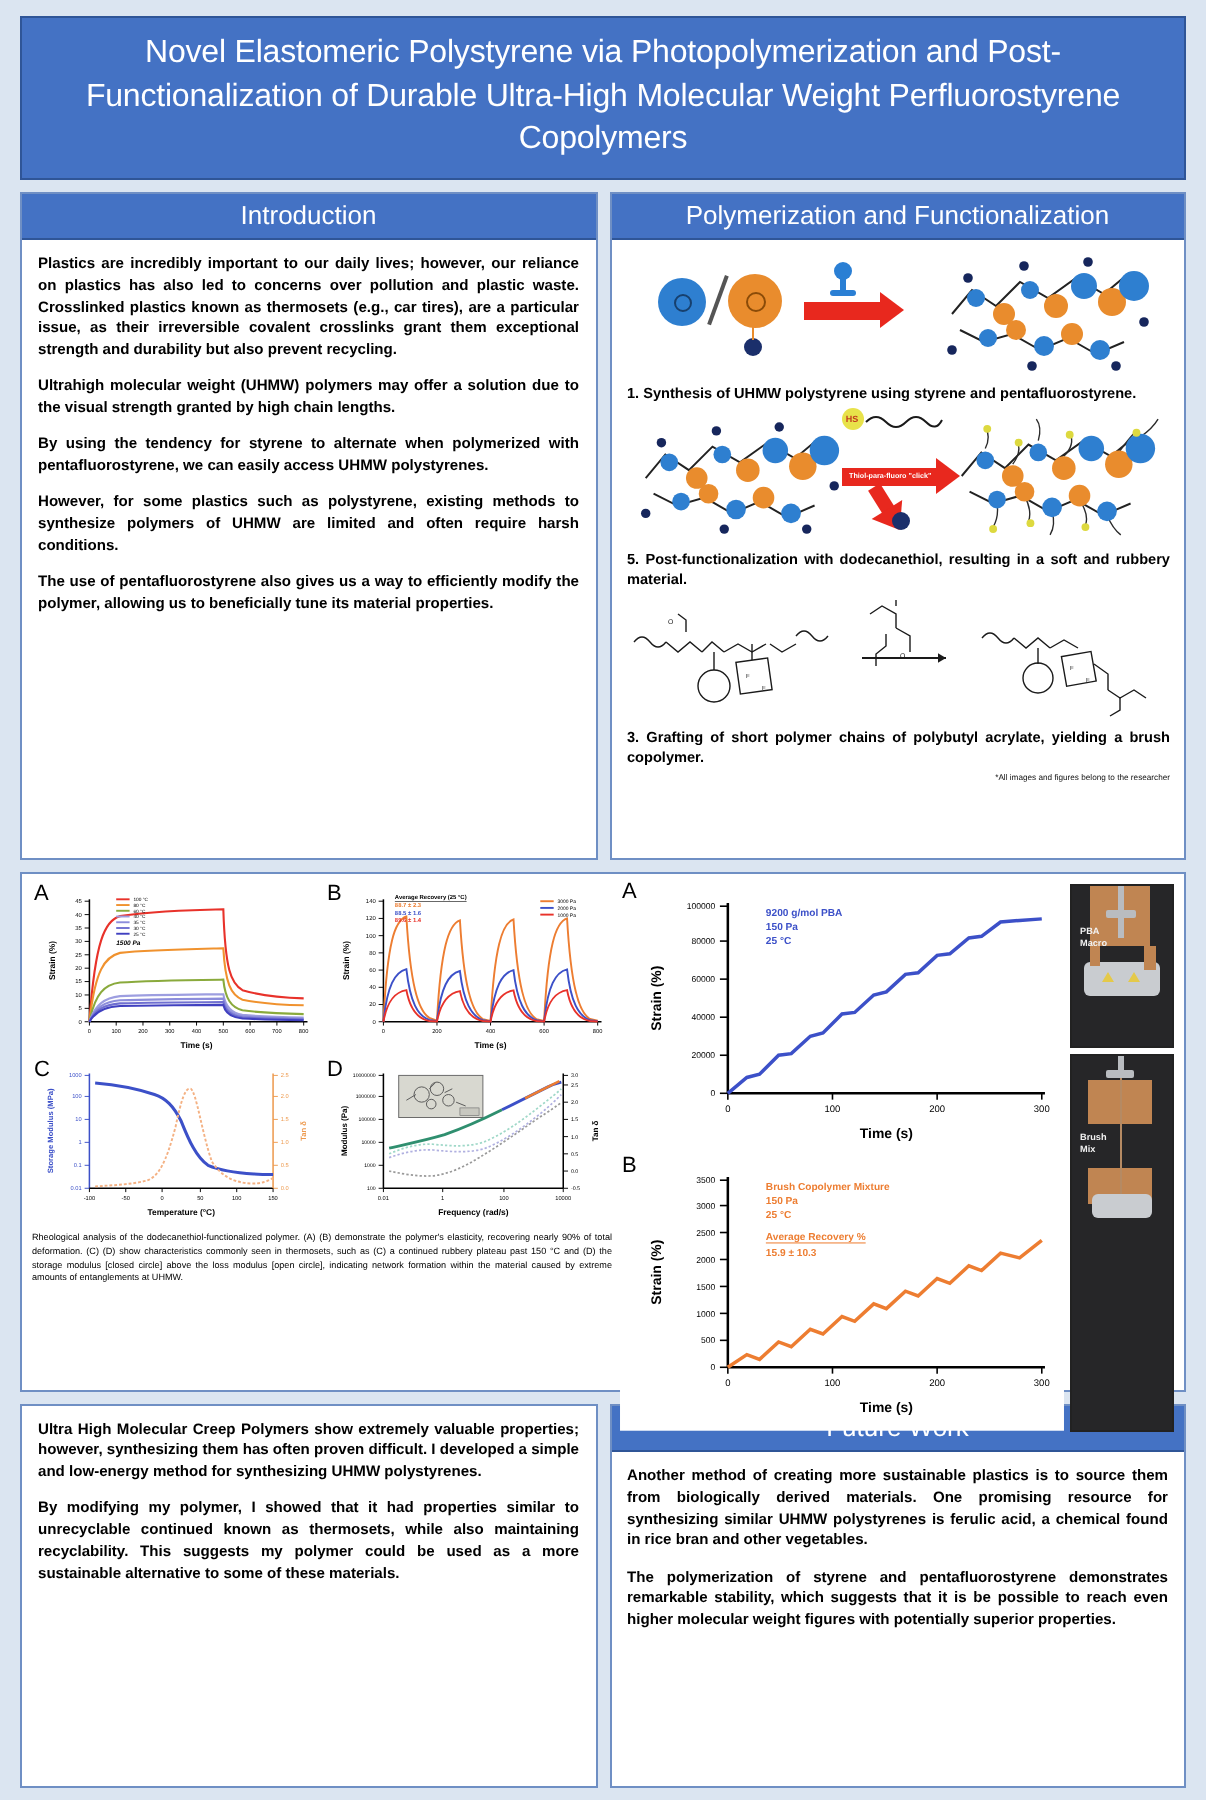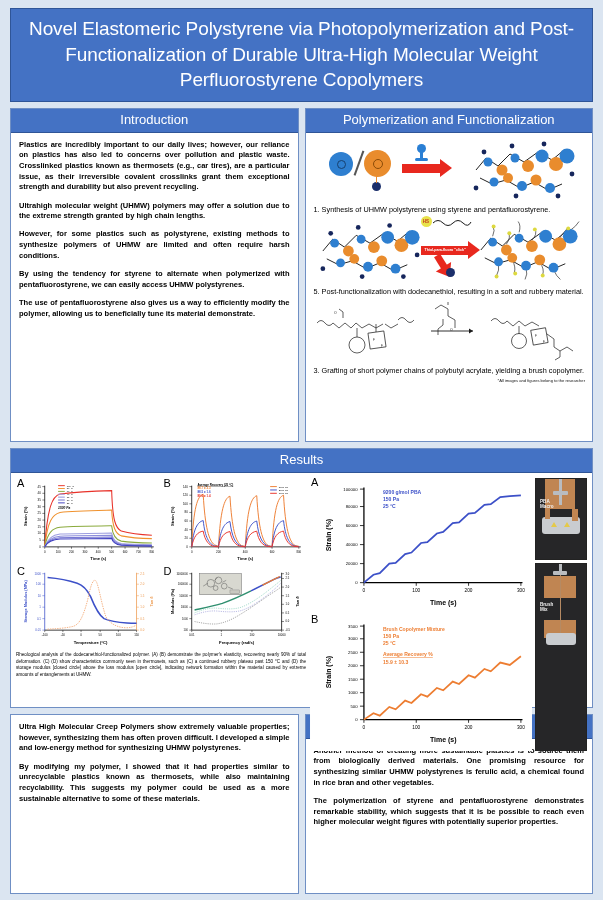--- a/index.html
+++ b/index.html
@@ -16,21 +16,21 @@
     display: flex; flex-direction: column;
     gap: 6px;
   }
   
   .title-bar {
     background: #4472c4;
     border: 1px solid #2f5597;
     color: #ffffff;
     text-align: center;
     padding: 7px 14px 8px 14px;
-    font-size: 19px;
+    font-size: 16px;
     line-height: 1.35;
     letter-spacing: -0.1px;
   }
   
   .panel {
     background: #ffffff;
     border: 1px solid #6f8fc4;
     display: flex; flex-direction: column;
   }
   .panel-head {
@@ -42,36 +42,37 @@
     padding: 3px 4px 4px 4px;
     line-height: 1.2;
   }
   .panel-body {
     padding: 7px 8px;
     flex: 1;
     display: flex; flex-direction: column;
   }
   
   .two-col { display: flex; gap: 6px; }
-  .col { display: flex; flex-direction: column; flex: 1 1 0; min-width: 0; }
+  .col { display: flex; flex-direction: column; flex: 1 1 0; min-width: 0; align-items: flex-end; }
   
   .btext {
     font-size: 7.55px;
     font-weight: bold;
     color: #000000;
     text-align: justify;
     line-height: 1.42;
     margin-bottom: 7.5px;
   }
   .btext:last-child { margin-bottom: 0; }
   
   .scheme-body { padding: 5px 7px 4px 7px; }
   .scheme-cap {
     font-size: 7.3px; color:#000; line-height:1.35; text-align:justify;
     margin: 3px 0 4px 1px;
+    font-weight: bold;
   }
   .credit { font-size: 4.1px; color:#111; text-align:right; margin-top:2px; }
   .scheme-row { position: relative; height: 64px; }
   .scheme-row2 { position: relative; height: 66px; }
   .scheme-row3 { position: relative; height: 62px; }
   
   .blob { position:absolute; border-radius:50%; }
   .arrow-red {
     position:absolute; height:9px; background:#e8281e;
   }
@@ -137,24 +138,24 @@
 
   <div class="title-bar">Novel Elastomeric Polystyrene via Photopolymerization and Post-Functionalization of Durable Ultra-High Molecular Weight Perfluorostyrene Copolymers</div>
 
   <div class="two-col">
 
     <div class="col">
       <div class="panel" style="height:334px;">
         <div class="panel-head">Introduction</div>
         <div class="panel-body">
           <p class="btext">Plastics are incredibly important to our daily lives; however, our reliance on plastics has also led to concerns over pollution and plastic waste. Crosslinked plastics known as thermosets (e.g., car tires), are a particular issue, as their irreversible covalent crosslinks grant them exceptional strength and durability but also prevent recycling.</p>
-          <p class="btext">Ultrahigh molecular weight (UHMW) polymers may offer a solution due to the extreme strength granted by high chain lengths.</p>
+          <p class="btext">Ultrahigh molecular weight (UHMW) polymers may offer a solution due to the visual strength granted by high chain lengths.</p>
+          <p class="btext">By using the tendency for styrene to alternate when polymerized with pentafluorostyrene, we can easily access UHMW polystyrenes.</p>
           <p class="btext">However, for some plastics such as polystyrene, existing methods to synthesize polymers of UHMW are limited and often require harsh conditions.</p>
-          <p class="btext">By using the tendency for styrene to alternate when polymerized with pentafluorostyrene, we can easily access UHMW polystyrenes.</p>
-          <p class="btext">The use of pentafluorostyrene also gives us a way to efficiently modify the polymer, allowing us to beneficially tune its material demonstrate.</p>
+          <p class="btext">The use of pentafluorostyrene also gives us a way to efficiently modify the polymer, allowing us to beneficially tune its material properties.</p>
         </div>
       </div>
     </div>
 
     <div class="col">
       <div class="panel" style="height:334px;">
         <div class="panel-head">Polymerization and Functionalization</div>
         <div class="panel-body scheme-body">
 
           <div class="scheme-row">
@@ -326,21 +327,20 @@
           </div>
 
           <p class="scheme-cap" style="margin-bottom:0;">3. Grafting of short polymer chains of polybutyl acrylate, yielding a brush copolymer.</p>
           <div class="credit">*All images and figures belong to the researcher</div>
         </div>
       </div>
     </div>
   </div>
 
   <div class="panel" style="height:260px;">
-    <div class="panel-head">Results</div>
     <div class="panel-body results-body">
       <div class="fig-grid" style="flex:1;">
 
         <div class="fig-col" style="flex:0 0 290px;display:flex;flex-direction:column;">
 
           <div style="display:flex;gap:3px;">
             <div class="fig-box" style="flex:1;">
               <span class="panel-letter" style="left:1px;top:-1px;">A</span>
               <svg class="chart-svg" viewBox="0 0 150 92">
                 <g font-family="Liberation Sans, sans-serif">
@@ -815,21 +815,21 @@
       </div>
     </div>
   </div>
 
   <div class="two-col" style="flex:1;">
 
     <div class="col">
       <div class="panel" style="flex:1;">
         <div class="panel-body">
           <p class="btext">Ultra High Molecular Creep Polymers show extremely valuable properties; however, synthesizing them has often proven difficult. I developed a simple and low-energy method for synthesizing UHMW polystyrenes.</p>
-          <p class="btext">By modifying my polymer, I showed that it had properties similar to unrecyclable plastics known as thermosets, while also maintaining recyclability. This suggests my polymer could be used as a more sustainable alternative to some of these materials.</p>
+          <p class="btext">By modifying my polymer, I showed that it had properties similar to unrecyclable continued known as thermosets, while also maintaining recyclability. This suggests my polymer could be used as a more sustainable alternative to some of these materials.</p>
         </div>
       </div>
     </div>
 
     <div class="col">
       <div class="panel" style="flex:1;">
         <div class="panel-head">Future Work</div>
         <div class="panel-body">
           <p class="btext">Another method of creating more sustainable plastics is to source them from biologically derived materials. One promising resource for synthesizing similar UHMW polystyrenes is ferulic acid, a chemical found in rice bran and other vegetables.</p>
           <p class="btext">The polymerization of styrene and pentafluorostyrene demonstrates remarkable stability, which suggests that it is be possible to reach even higher molecular weight figures with potentially superior properties.</p>

